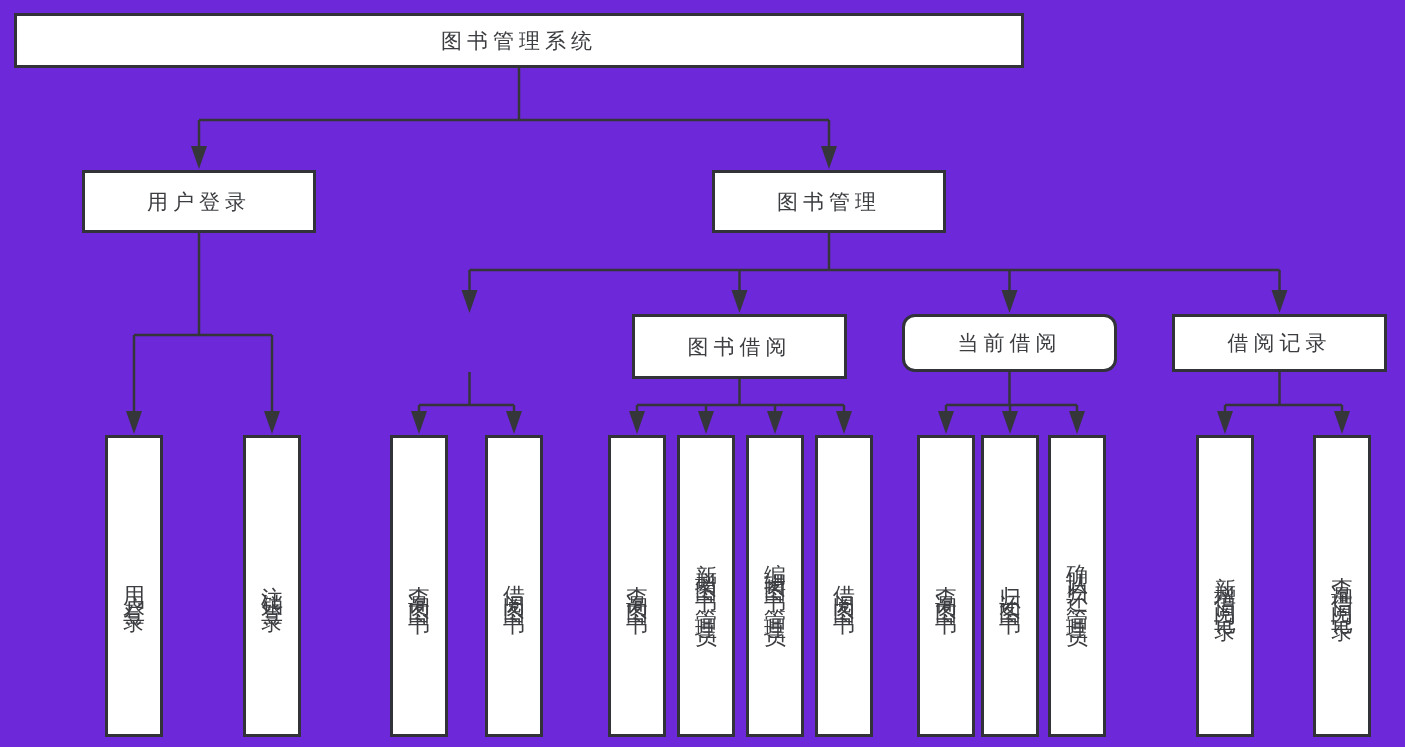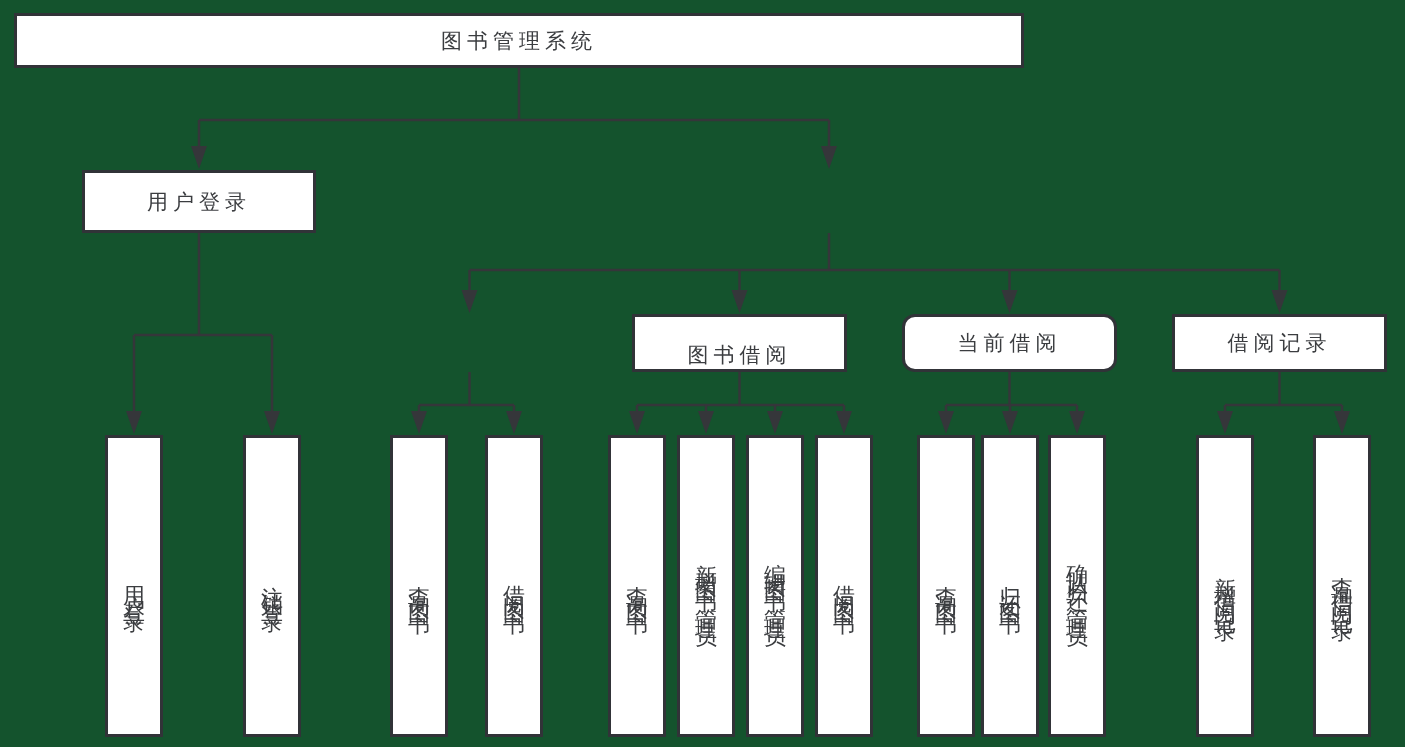--- a/index.html
+++ b/index.html
@@ -5,21 +5,21 @@
   html, body {
     margin: 0;
     padding: 0;
     background: #ffffff;
     font-family: "Liberation Sans", sans-serif;
   }
   .canvas {
     position: relative;
     width: 1405px;
     height: 747px;
-    background: #14532d;
+    background: #6d28d9;
     overflow: hidden;
   }
   svg.connectors {
     position: absolute;
     left: 0;
     top: 0;
     z-index: 1;
   }
   .node {
     position: absolute;
@@ -44,21 +44,21 @@
     letter-spacing: 9px;
     line-height: 1;
   }
   
   .n-root   { left: 14px;   top: 13px;  width: 1010px; height: 55px; }
   
   .n-l1a    { left: 82px;   top: 170px; width: 234px;  height: 63px; }
   .n-l1b    { left: 712px;  top: 170px; width: 234px;  height: 63px; }
   
   .n-l2a    { left: 362px;  top: 314px; width: 215px;  height: 58px; }
-  .n-l2b    { left: 632px;  top: 314px; width: 215px;  height: 58px; align-items: flex-end; }
+  .n-l2b    { left: 632px;  top: 314px; width: 215px;  height: 65px; }
   .n-l2c    { left: 902px;  top: 314px; width: 215px;  height: 58px; border-radius: 13px; }
   .n-l2d    { left: 1172px; top: 314px; width: 215px;  height: 58px; }
   
   .leaf     { top: 435px; width: 58px; height: 302px; }
   .n-f0  { left: 105px; }  .n-f1  { left: 243px; }
   .n-f2  { left: 390px; }  .n-f3  { left: 485px; }
   .n-f4  { left: 608px; }  .n-f5  { left: 677px; }
   .n-f6  { left: 746px; }  .n-f7  { left: 815px; }
   .n-f8  { left: 917px; }  .n-f9  { left: 981px; }
   .n-f10 { left: 1048px; }
@@ -149,20 +149,23 @@
     </g>
   </svg>
 
   <div class="node h-node n-root">
     <span>图书管理系统</span>
   </div>
 
   <div class="node h-node n-l1a">
     <span>用户登录</span>
   </div>
+  <div class="node h-node n-l1b">
+    <span>图书管理</span>
+  </div>
 
   <div class="node h-node n-l2b">
     <span>图书借阅</span>
   </div>
   <div class="node h-node n-l2c">
     <span>当前借阅</span>
   </div>
   <div class="node h-node n-l2d">
     <span>借阅记录</span>
   </div>

